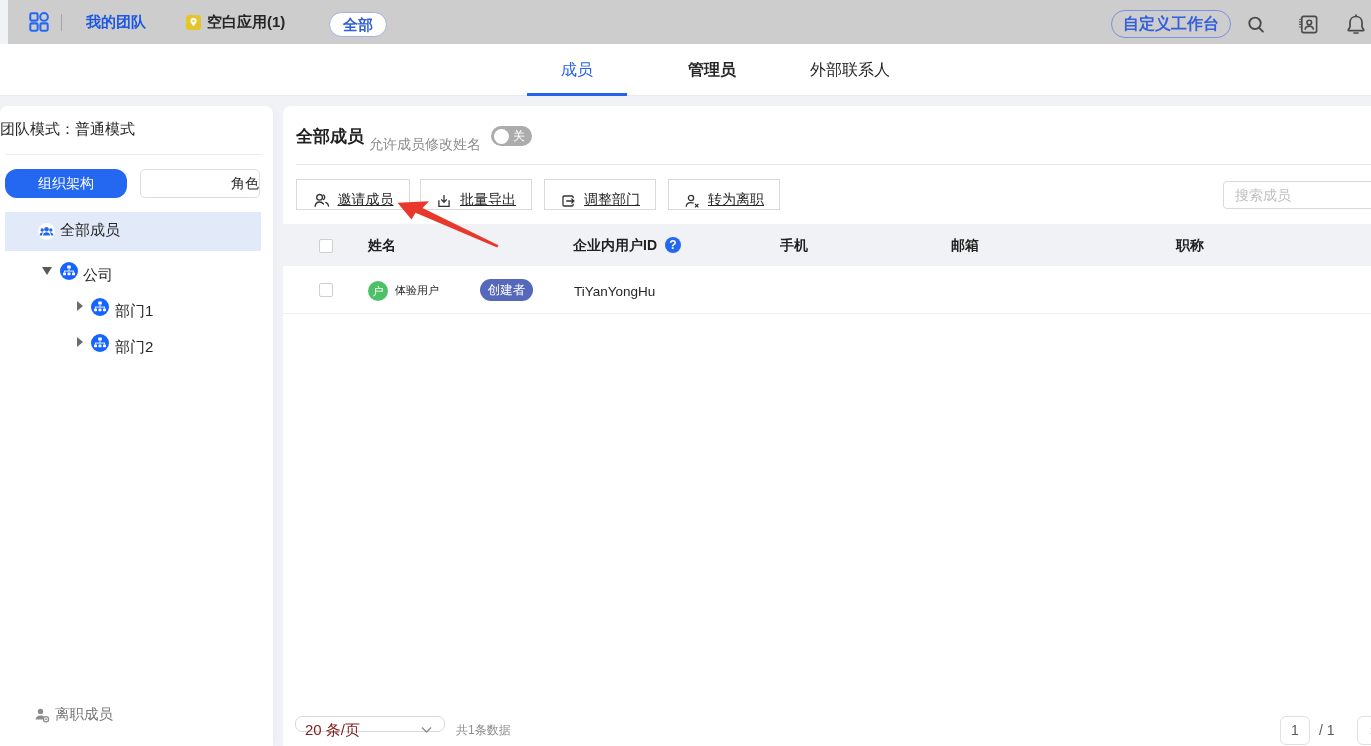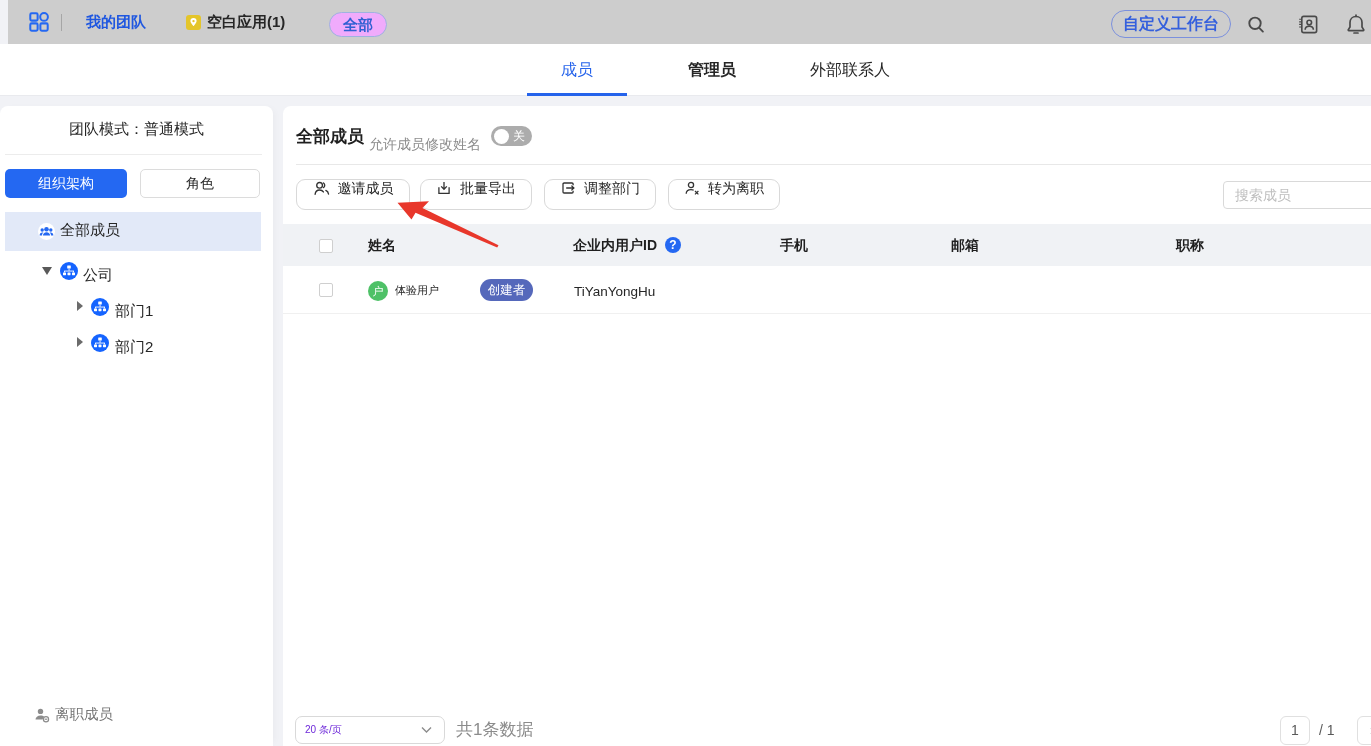--- a/index.html
+++ b/index.html
@@ -9,81 +9,81 @@
   .abs { position:absolute; }
 
   
   #topbar { left:8px; top:0; width:1371px; height:44px; background:#cdcdcd;font-weight:bold; }
   #grid-ic { left:20px; top:11px; }
   #tb-div { left:53px; top:14px; width:1px; height:17px; background:#a6a6a6; }
   #t-team { left:78px; top:0; height:44px; line-height:44px; font-size:15px; color:#1f57e0; }
   #app-ic { left:178px; top:15px; }
   #t-app { left:199px; top:0; height:44px; line-height:44px; font-size:15px; color:#262626; }
   #pill-all { left:321px; top:12px; width:58px; height:25px; line-height:23px; text-align:center;
-              background:#f0abfc; border:1px solid #9fb2e0; border-radius:13px; color:#3060d2; font-size:15px; }
+              background:#ffffff; border:1px solid #9fb2e0; border-radius:13px; color:#3060d2; font-size:15px; }
   #pill-custom { left:1103px; top:10px; width:120px; height:28px; line-height:26px; text-align:center;
                  border:1px solid #7b90dd; border-radius:14px; color:#3560dd; font-size:16px; }
   .tb-ic { top:13px; }
 
   
   #tabstrip { left:0; top:44px; width:1371px; height:52px; background:#fff; border-bottom:1px solid #e9eaee; }
   .tab { position:absolute; top:0; height:60px; line-height:52px; font-size:16px; color:#262626; }
   #tab1 { left:561px; color:#2563eb; }
   #tab2 { left:688px;font-weight:bold; }
   #tab3 { left:810px; }
   #tab-line { left:527px; top:49px; width:100px; height:3px; background:#2563eb; }
 
   
   #sidebar { left:0; top:106px; width:273px; height:640px; background:#fff; border-radius:8px 8px 0 0;
              box-shadow:4px 0 8px -4px rgba(29,35,41,0.05); }
   #main { left:283px; top:106px; width:1088px; height:640px; background:#fff; border-radius:8px 0 0 0; overflow:hidden; }
 
   
-  #sb-mode { left:0; top:14px; width:273px; text-align:center; font-size:15px; color:#262626; }
+  #sb-mode { left:0; top:14px; width:273px; font-size:15px; color:#262626; }
   #sb-div { left:5px; top:48px; width:257px; height:1px; background:#ececec; }
-  #btn-org { left:5px; top:63px; width:122px; height:29px; background:#2468f2; border-radius:5px;
+  #btn-org { left:5px; top:63px; width:122px; height:29px; background:#2468f2; border-radius:12px;
              color:#fff; font-size:14px; text-align:center; line-height:29px; }
   #btn-role { left:140px; top:63px; width:120px; height:29px; background:#fff; border:1px solid #dcdcdc;
-              border-radius:5px; color:#262626; font-size:14px; text-align:center; line-height:27px; }
+              border-radius:5px; color:#262626; font-size:14px; text-align:right; line-height:27px; }
   #row-all { left:5px; top:106px; width:256px; height:39px; background:#e2e9f8; }
   .tree-txt { position:absolute; font-size:15px; color:#262626; }
   .caret { position:absolute; width:0; height:0; }
   .caret-down { border-left:5px solid transparent; border-right:5px solid transparent; border-top:8px solid #595959; }
   .caret-right { border-top:5px solid transparent; border-bottom:5px solid transparent; border-left:6.5px solid #6b6b6b; }
   .org-circ { position:absolute; width:18px; height:18px; border-radius:50%; background:#1564ff; }
   #quit { left:33px; top:600px; }
 
   
   #h-title { left:13px; top:19px; font-size:17px; font-weight:bold; color:#1f1f1f; }
   #h-sub { left:86px; top:30px; font-size:14px; color:#8c8c8c; }
   #toggle { left:208px; top:20px; width:41px; height:20px; border-radius:10px; background:#acacac; }
   #toggle .knob { position:absolute; left:2.5px; top:2.5px; width:15px; height:15px; background:#fff; border-radius:50%; }
   #toggle .lab { position:absolute; right:7px; top:0; line-height:20px; color:#fff; font-size:12px; }
   #m-div { left:13px; top:58px; width:1075px; height:1px; background:#e8e8e8; }
-  .tbtn { position:absolute; top:73px; height:31px; background:#fff; border:1px solid #d9d9d9; border-radius:9px;
-          font-size:14px; color:#262626; display:flex; align-items:flex-start; justify-content:center; gap:8px; }
+  .tbtn { position:absolute; top:73px; height:31px; background:#fff; border:1px solid #d9d9d9; border-radius:0;
+          font-size:14px; color:#262626; display:flex; align-items:flex-end; justify-content:center; gap:8px;text-decoration:underline; }
   #tbtn1 { left:13px;  width:114px; }
   #tbtn2 { left:137px; width:112px; }
   #tbtn3 { left:261px; width:112px; }
   #tbtn4 { left:385px; width:112px; }
   #search { left:940px; top:75px; width:168px; height:28px; border:1px solid #d9d9d9; border-radius:4px;
             font-size:14px; color:#bfbfbf; line-height:26px; padding-left:11px; background:#fff; }
   #thead { left:0; top:118px; width:1088px; height:42px; background:#f0f2f5; }
   .th { position:absolute; top:0; height:42px; line-height:42px; font-weight:bold; font-size:14px; color:#1f1f1f; }
   .ckb { position:absolute; width:14px; height:14px; border:1px solid #cfcfcf; border-radius:2px; background:#fff; }
   #trow { left:0; top:160px; width:1088px; height:48px; border-bottom:1px solid #f0f0f0; }
   #avatar { left:85px; top:15px; width:20px; height:20px; border-radius:50%; background:#4ec167; color:#fff;
             font-size:11px; text-align:center; line-height:20px; }
   #uname { left:112px; top:14px; font-size:11px; line-height:21px; color:#262626; }
   #upill { left:169px; top:13px; width:53px; height:22px; border-radius:11px; background:#5568bb; color:#fff;
            font-size:12.5px; text-align:center; line-height:22px;margin-left:28px; }
   #uid { left:291px; top:15px; font-size:13.5px; line-height:21px; color:#262626; }
-  #pgsel { left:12px; top:610px; width:150px; height:28px; border:1px solid #d9d9d9; border-radius:7px;
-           font-size:10px; color:#6d28d9; line-height:26px; padding-left:9px; background:#fff; }
-  #pgcount { left:173px; top:610px; font-size:17px; color:#8c8c8c; line-height:28px;text-align:right; }
+  #pgsel { left:12px; top:610px; width:150px; height:16px; border:1px solid #d9d9d9; border-radius:7px;
+           font-size:15px; color:#7f1d1d; line-height:26px; padding-left:9px; background:#fff; }
+  #pgcount { left:173px; top:610px; font-size:12px; color:#8c8c8c; line-height:28px;text-align:right; }
   .pgbox { position:absolute; top:610px; width:30px; height:29px; border:1px solid #e0e0e0; border-radius:6px;
            background:#fff; text-align:center; line-height:27px; font-size:14px; color:#595959; }
   #pg1 { left:997px; }
   #pgsep { left:1036px; top:610px; font-size:14px; color:#595959; line-height:29px; }
   #pgnext { left:1074px; color:#bfbfbf; }
 </style>
 </head>
 <body>
 
 <div id="topbar" class="abs">

